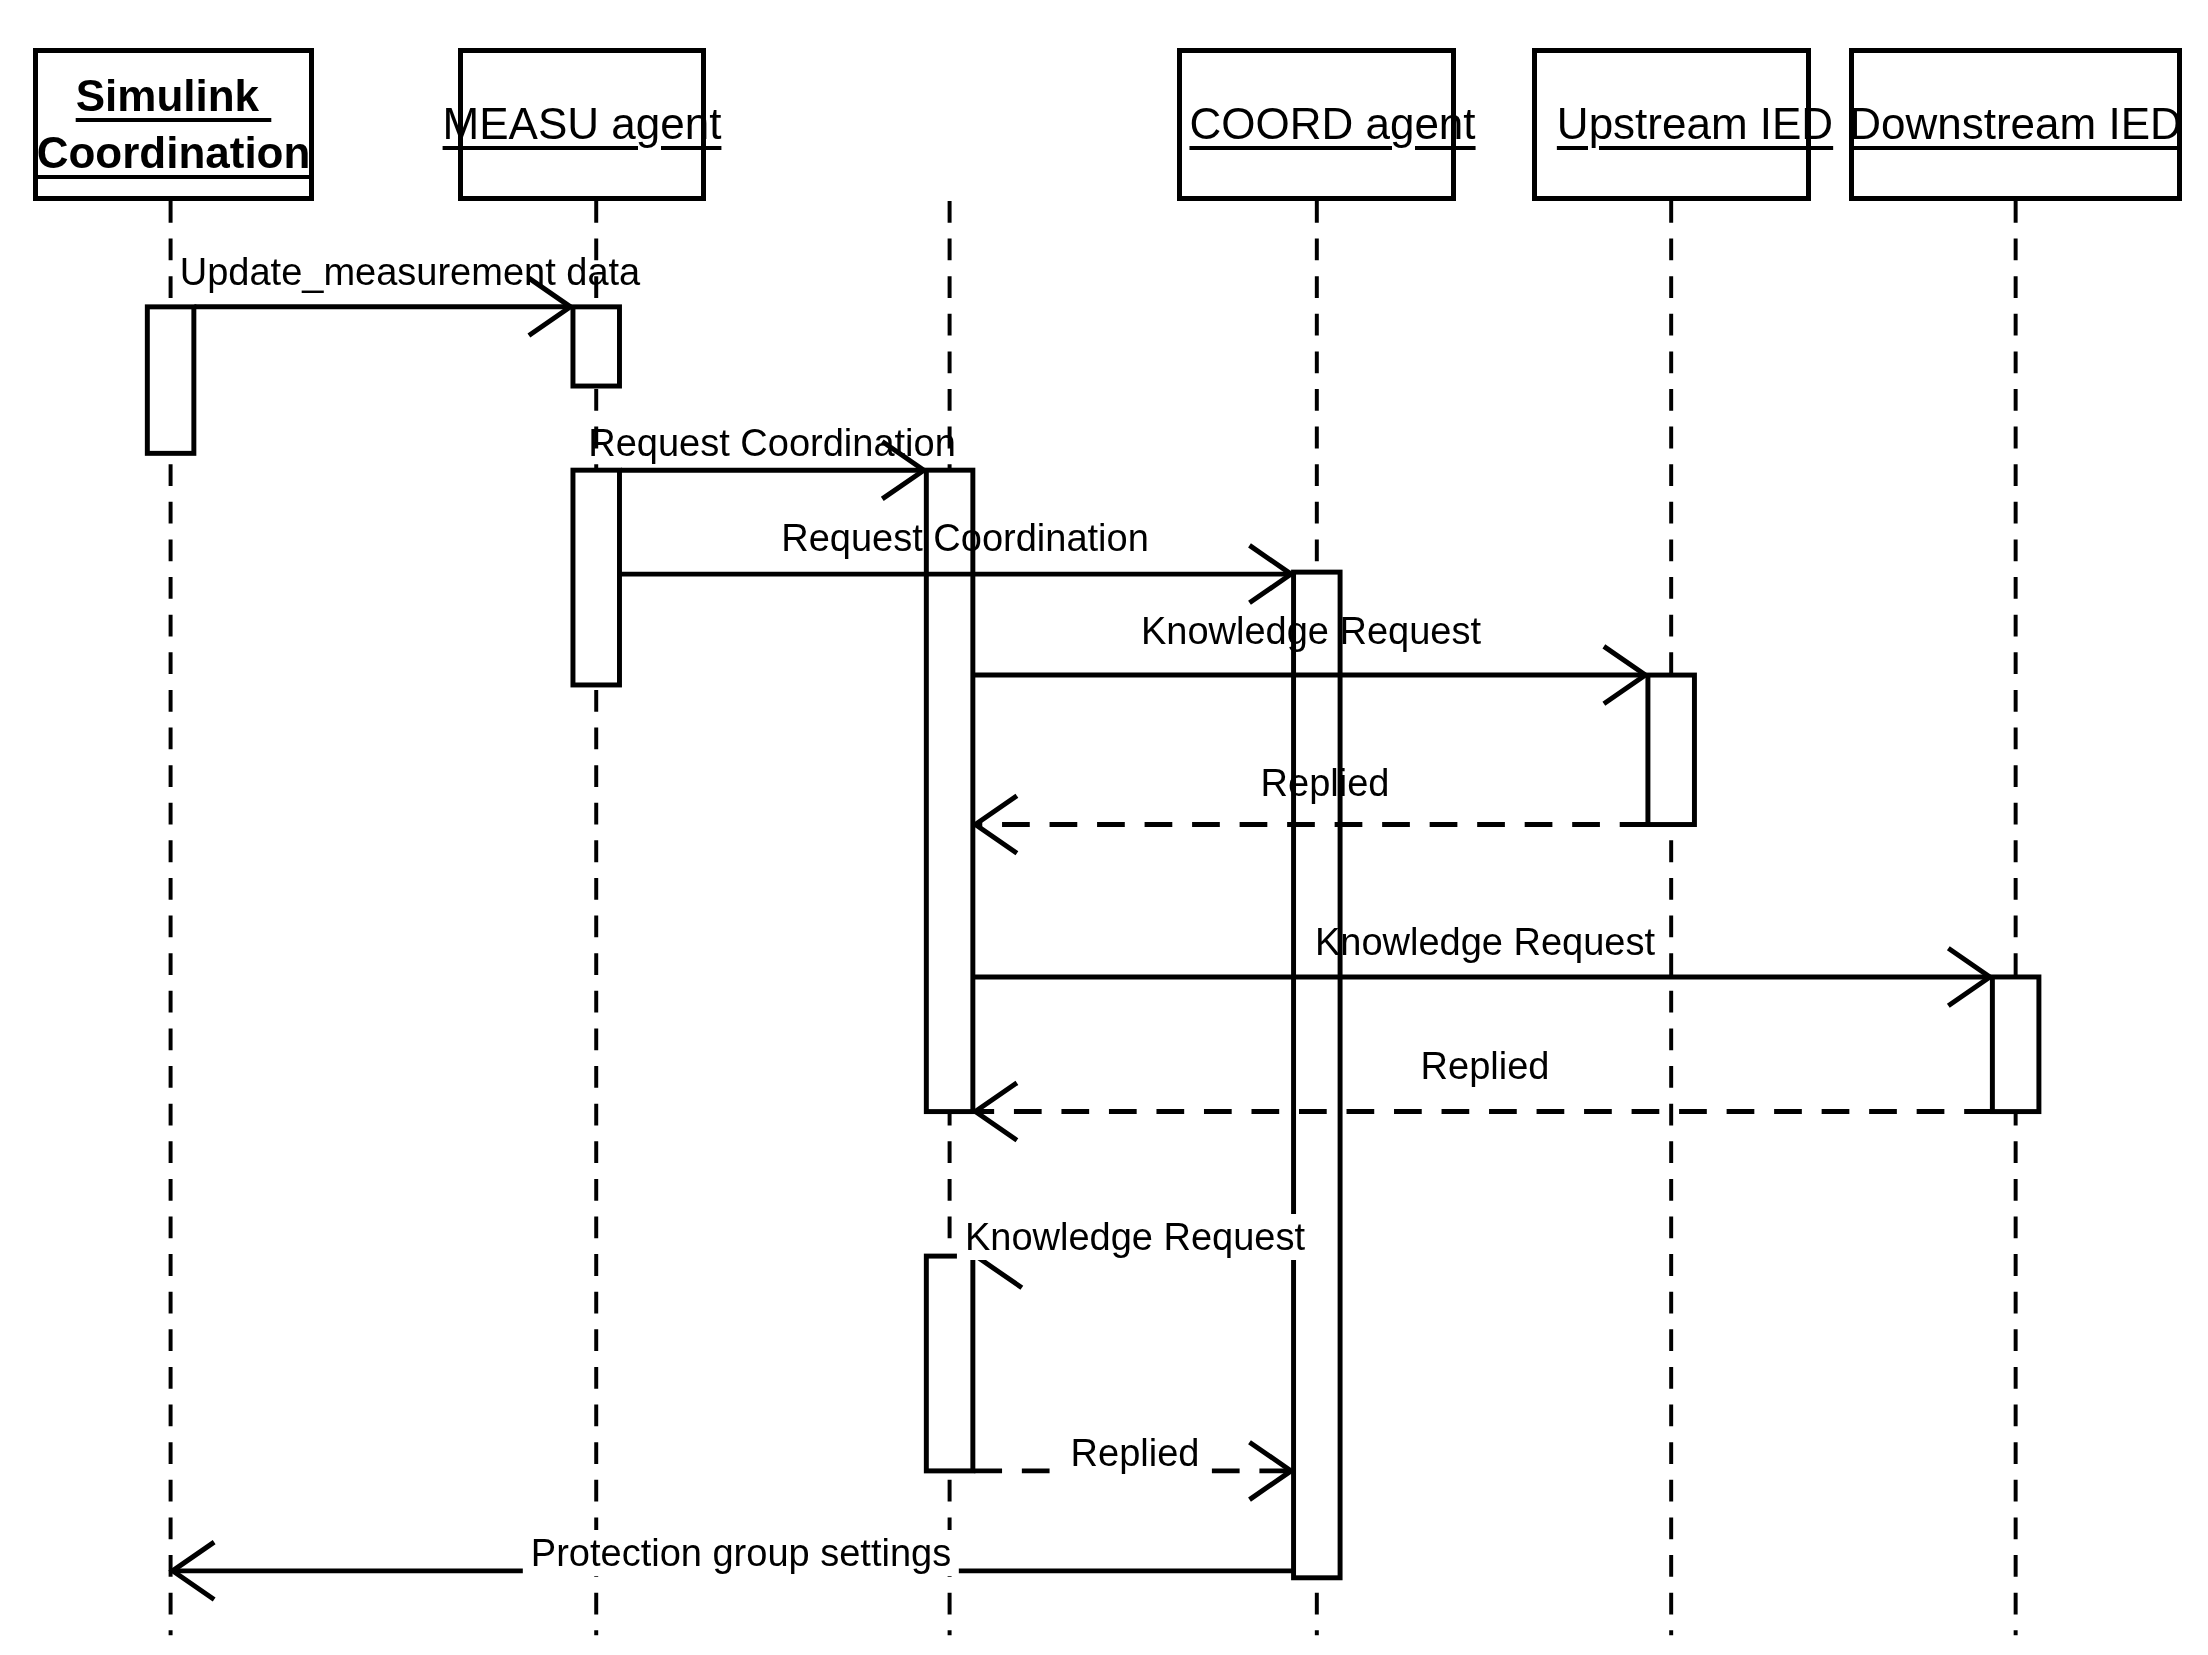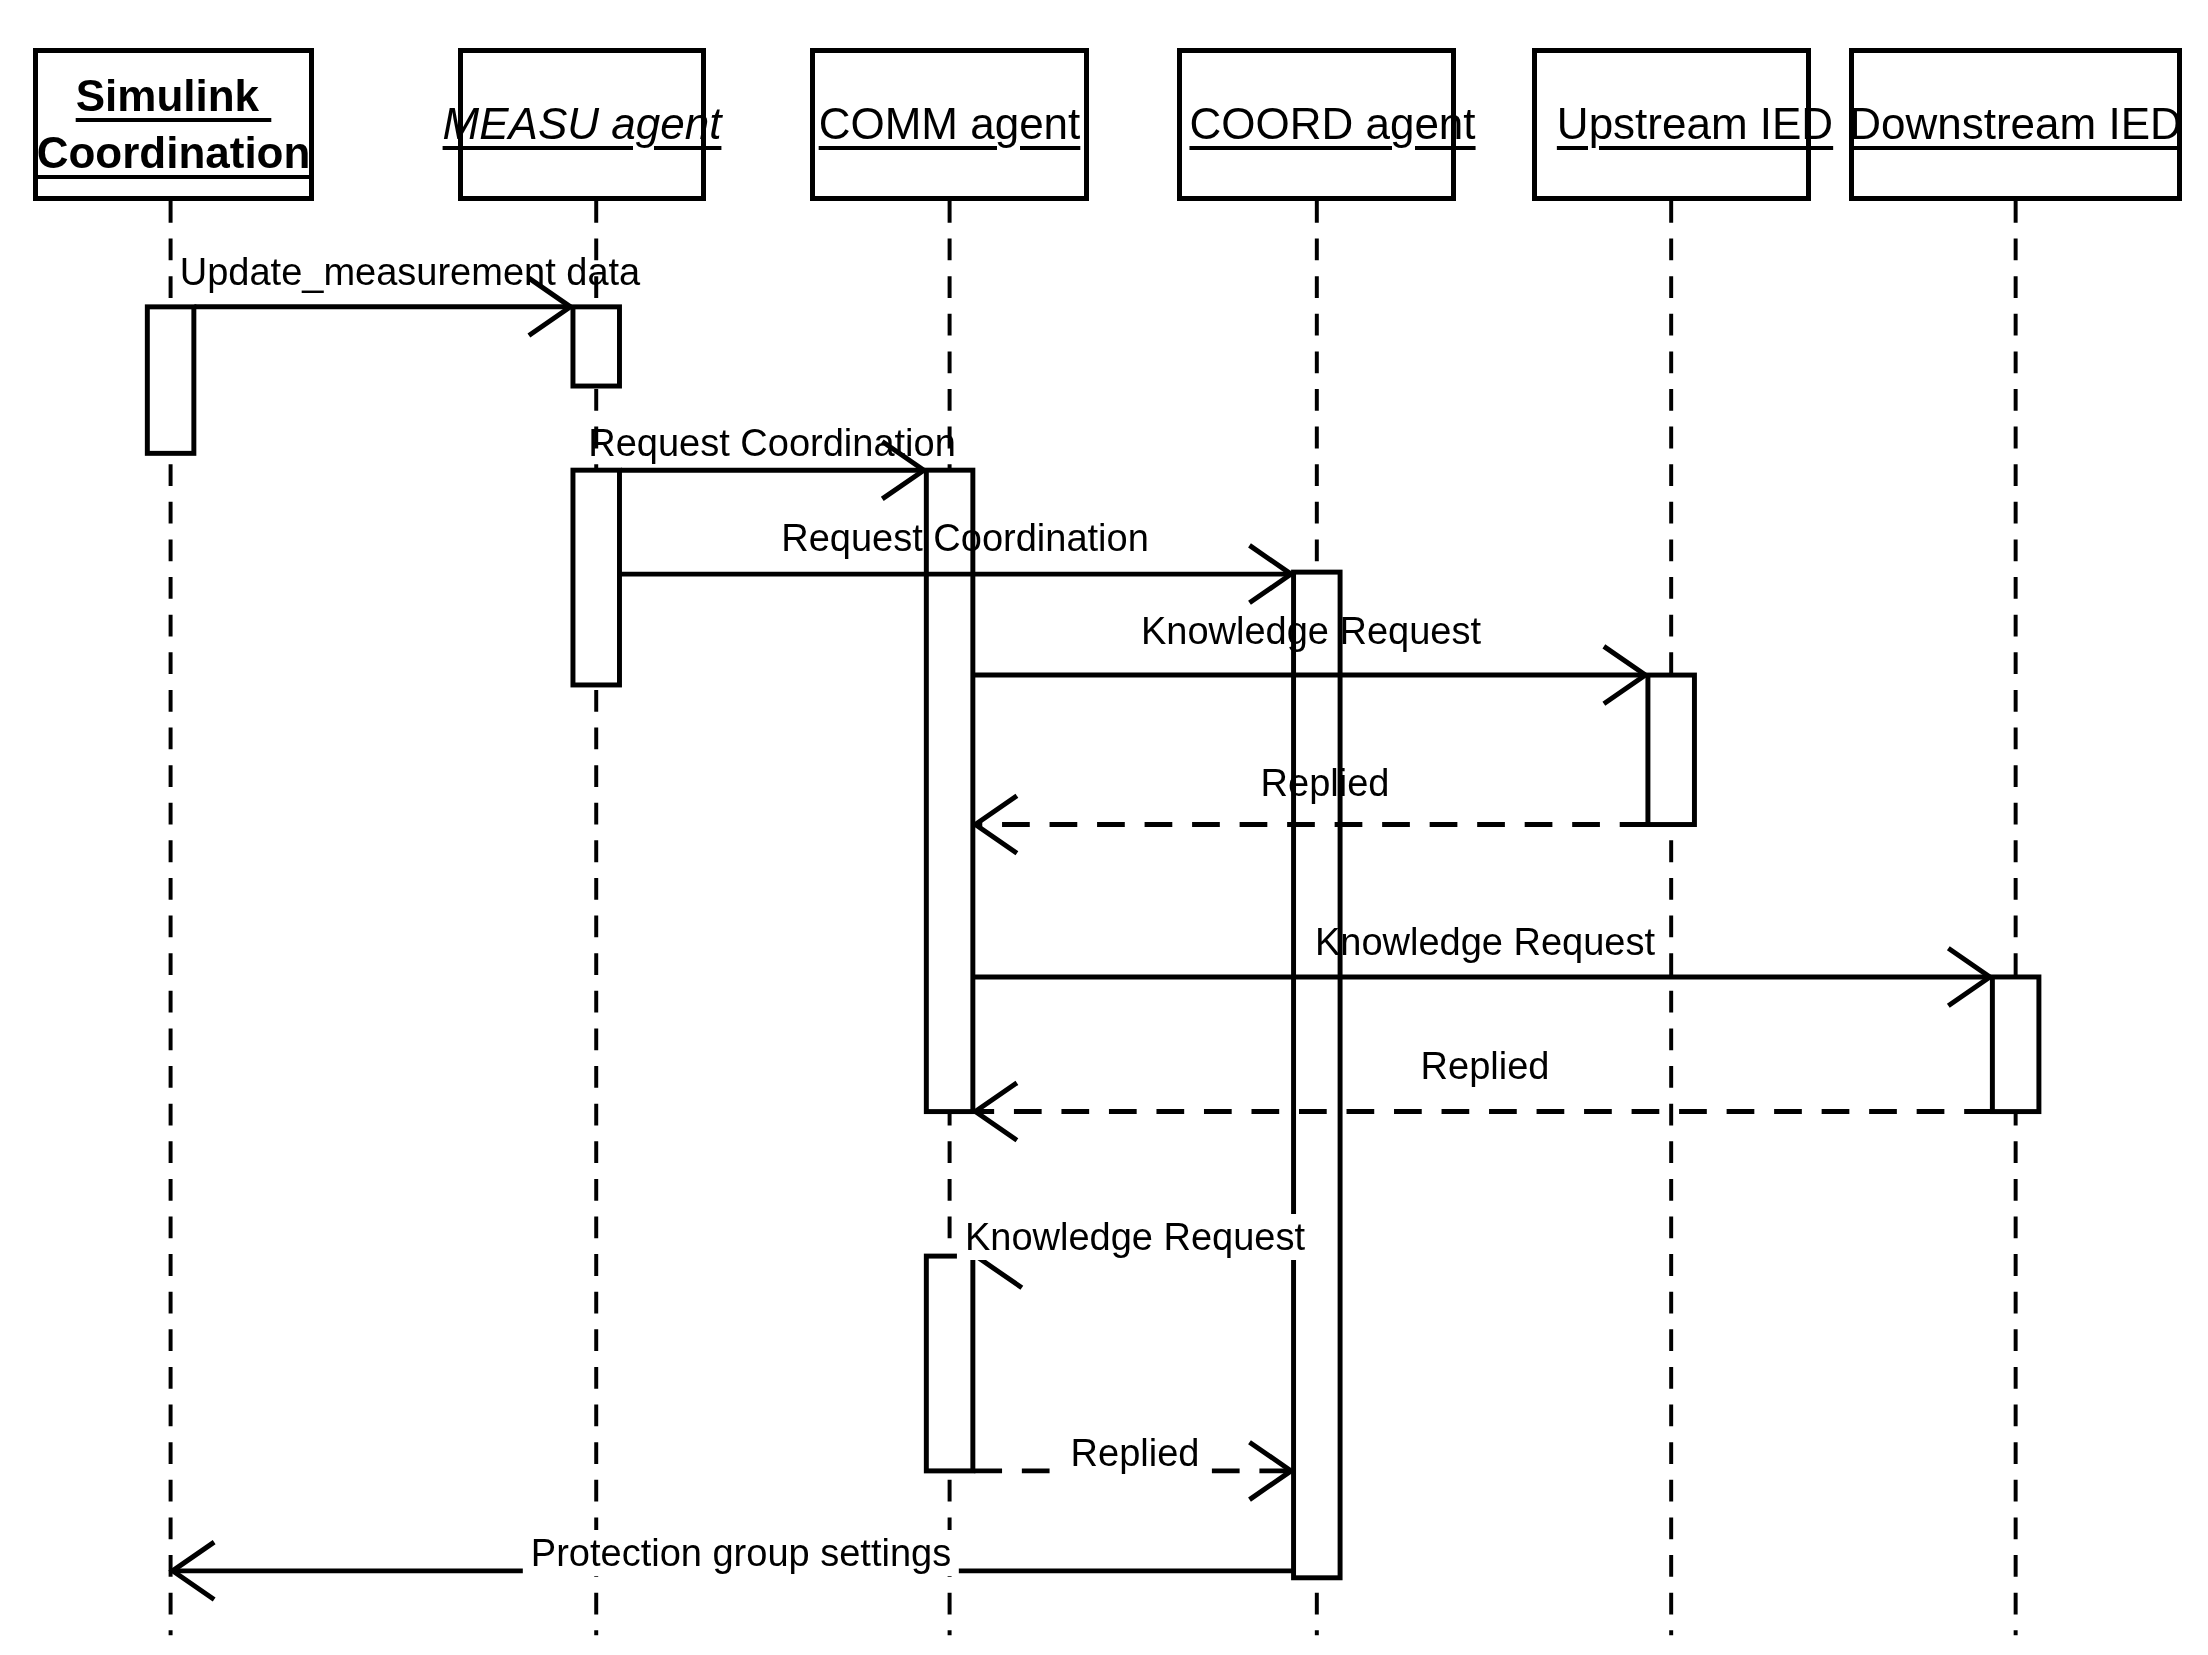--- a/index.html
+++ b/index.html
@@ -93,25 +93,22 @@
       <path class="head" d="M 1032 1243 L 990 1272 L 1032 1301"></path>
       <path class="head" d="M 1262 1457 L 1304 1486 L 1262 1515"></path>
       <path class="head" d="M 216 1558 L 174 1587 L 216 1616"></path>
     </g>
   </svg>
 
   <div class="pbox" style="left:33px;width:281px;font-weight:bold;">
     <span class="uline">Simulink&nbsp;</span>
     <span class="uline">Coordination</span>
   </div>
-  <div class="pbox" style="left:458px;width:248px;font-style:italic;">
+  <div class="pbox" style="left:458px;width:248px;">
     <span class="uline">MEASU agent</span>
-  </div>
-  <div class="pbox" style="left:810px;width:279px;">
-    <span class="uline">COMM agent</span>
   </div>
   <div class="pbox" style="left:1177px;width:279px;padding-left:32px;">
     <span class="uline">COORD agent</span>
   </div>
   <div class="pbox" style="left:1532px;width:279px;padding-left:47px;">
     <span class="uline">Upstream IED</span>
   </div>
   <div class="pbox" style="left:1849px;width:333px;">
     <span class="uline">Downstream IED</span>
   </div>

